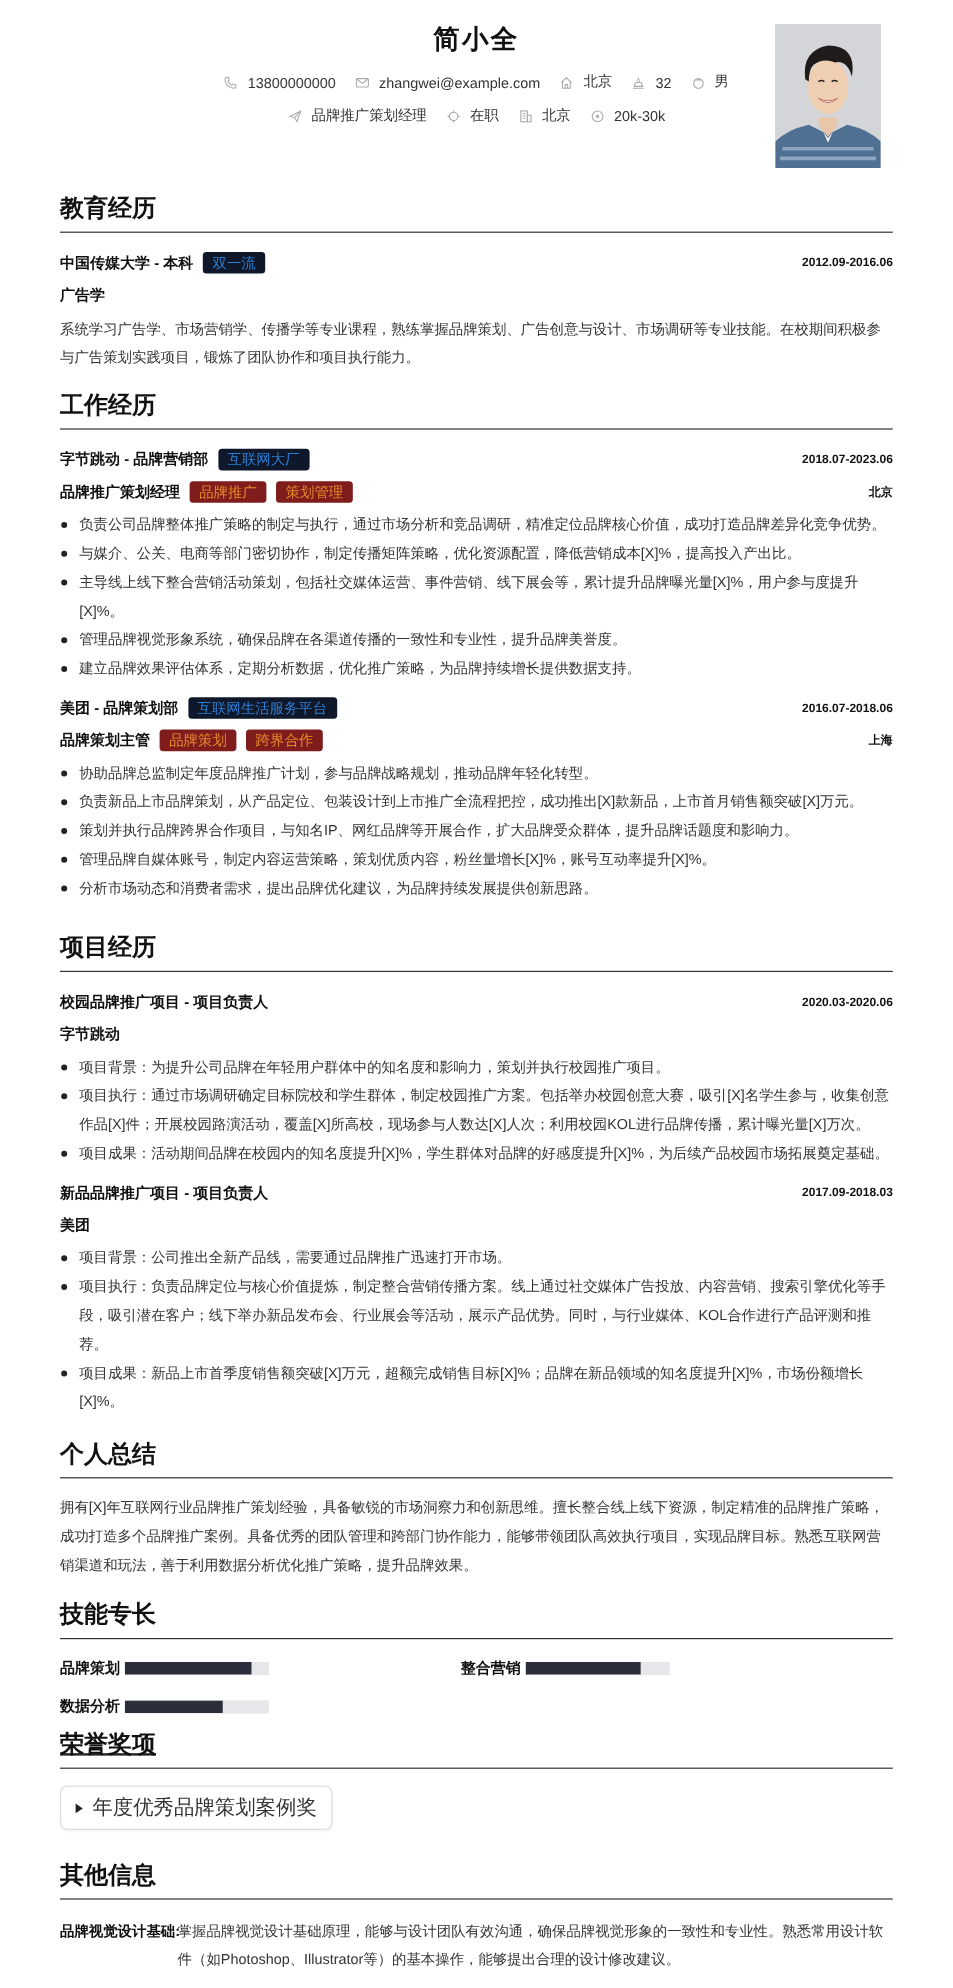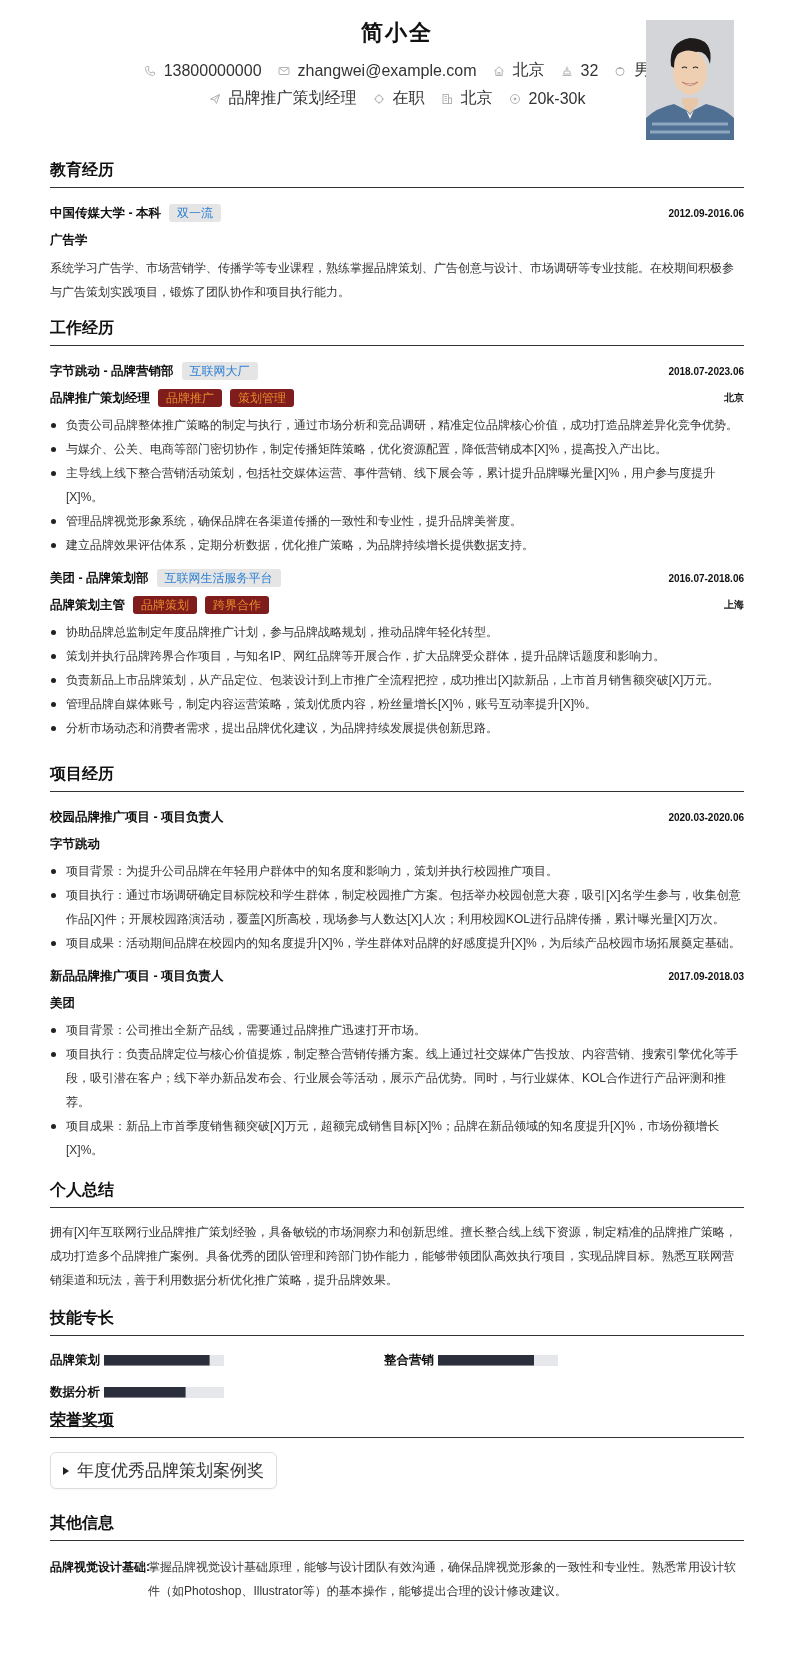--- a/index.html
+++ b/index.html
@@ -1,33 +1,33 @@
 <!DOCTYPE html>
 <html><head>
 <meta charset="utf-8">
 <style>
   * { box-sizing: border-box; margin: 0; padding: 0; }
   body { width: 794px; height: 1657px; background: #ffffff; font-family: "Liberation Sans", "DejaVu Sans", sans-serif; color: #222; font-size: 13px; position: relative; overflow: hidden; }
   .page { position: relative; width: 794px; padding: 0 50px; }
   .header { position: relative; height: 160px; }
   .name { position: absolute; top: 18px; left: 0; width: 694px; text-align: center; font-size: 22px; font-weight: bold; color: #111; letter-spacing: 2px; }
-  .info-row { position: absolute; left: 0; width: 694px; display: flex; justify-content: center; align-items: center; gap: 0; font-size: 16px; color: #333; }
+  .info-row { position: absolute; left: 0; width: 694px; display: flex; justify-content: center; align-items: center; gap: 0; font-size: 12px; color: #333; }
   .info-row.r1 { top: 60px; }
   .info-row.r2 { top: 88px; }
   .info-item { display: flex; align-items: center; margin: 0 8px; }
   .info-icon { width: 12px; height: 12px; margin-right: 8px; display: inline-block; }
   .info-icon svg { width: 12px; height: 12px; display: block; }
   .photo { position: absolute; left: 596px; top: 20px; width: 88px; height: 120px; overflow: hidden; background: #d4d6da; }
   .section { margin-top: 0; }
-  .section-title { font-size: 16px; font-weight: bold; color: #111; padding-bottom: 6px; border-bottom: 1.5px solid #333; margin-bottom: 14px; }
+  .section-title { font-size: 20px; font-weight: bold; color: #111; padding-bottom: 6px; border-bottom: 1.5px solid #333; margin-bottom: 14px; }
   .row { display: flex; justify-content: space-between; align-items: center; height: 22px; }
   .row-title { display: flex; align-items: center; font-weight: bold; font-size: 12.5px; color: #111; }
   .row-right { font-weight: bold; font-size: 10px; color: #111; }
   .tag { display: inline-block; font-size: 12px; font-weight: normal; padding: 1px 8px; border-radius: 3px; margin-left: 8px; line-height: 16px; }
-  .tag.blue { background: #e5e5e5; color: #2a7fd4; text-align: right; }
+  .tag.blue { background: #0f172a; color: #2a7fd4; text-align: right; }
   .tag.orange { background: #7f1d1d; color: #e8892b; }
   .sub { font-weight: bold; font-size: 12.5px; color: #111; height: 22px; line-height: 22px; margin-top: 5px; }
   .para { font-size: 12px; color: #333; line-height: 24px; margin-top: 5px; }
   ul.bullets { list-style: none; margin-top: 4px; }
   ul.bullets li { position: relative; padding-left: 16px; font-size: 12px; line-height: 24px; color: #333; }
   ul.bullets li::before { content: ""; position: absolute; left: 1px; top: 10px; width: 5px; height: 5px; background: #222; border-radius: 50%; }
   .block { margin-bottom: 10px; }
   .skills { display: grid; grid-template-columns: 334px 334px; row-gap: 12px; margin-top: 4px; }
   .skill { display: flex; align-items: center; height: 20px; }
   .skill-name { font-weight: bold; font-size: 12.5px; color: #111; width: 54px; }
@@ -202,22 +202,22 @@
       <div class="row" style="margin-top:5px;">
         <div class="row-title">
           <span>品牌策划主管</span>
           <span class="tag orange">品牌策划</span>
           <span class="tag orange">跨界合作</span>
         </div>
         <div class="row-right">上海</div>
       </div>
       <ul class="bullets">
         <li>协助品牌总监制定年度品牌推广计划，参与品牌战略规划，推动品牌年轻化转型。</li>
+        <li>负责新品上市品牌策划，从产品定位、包装设计到上市推广全流程把控，成功推出[X]款新品，上市首月销售额突破[X]万元。</li>
         <li>策划并执行品牌跨界合作项目，与知名IP、网红品牌等开展合作，扩大品牌受众群体，提升品牌话题度和影响力。</li>
-        <li>负责新品上市品牌策划，从产品定位、包装设计到上市推广全流程把控，成功推出[X]款新品，上市首月销售额突破[X]万元。</li>
         <li>管理品牌自媒体账号，制定内容运营策略，策划优质内容，粉丝量增长[X]%，账号互动率提升[X]%。</li>
         <li>分析市场动态和消费者需求，提出品牌优化建议，为品牌持续发展提供创新思路。</li>
       </ul>
     </div>
   </div>
 
   <div class="section" style="margin-top:24px;">
     <div class="section-title">项目经历</div>
 
     <div class="block">

